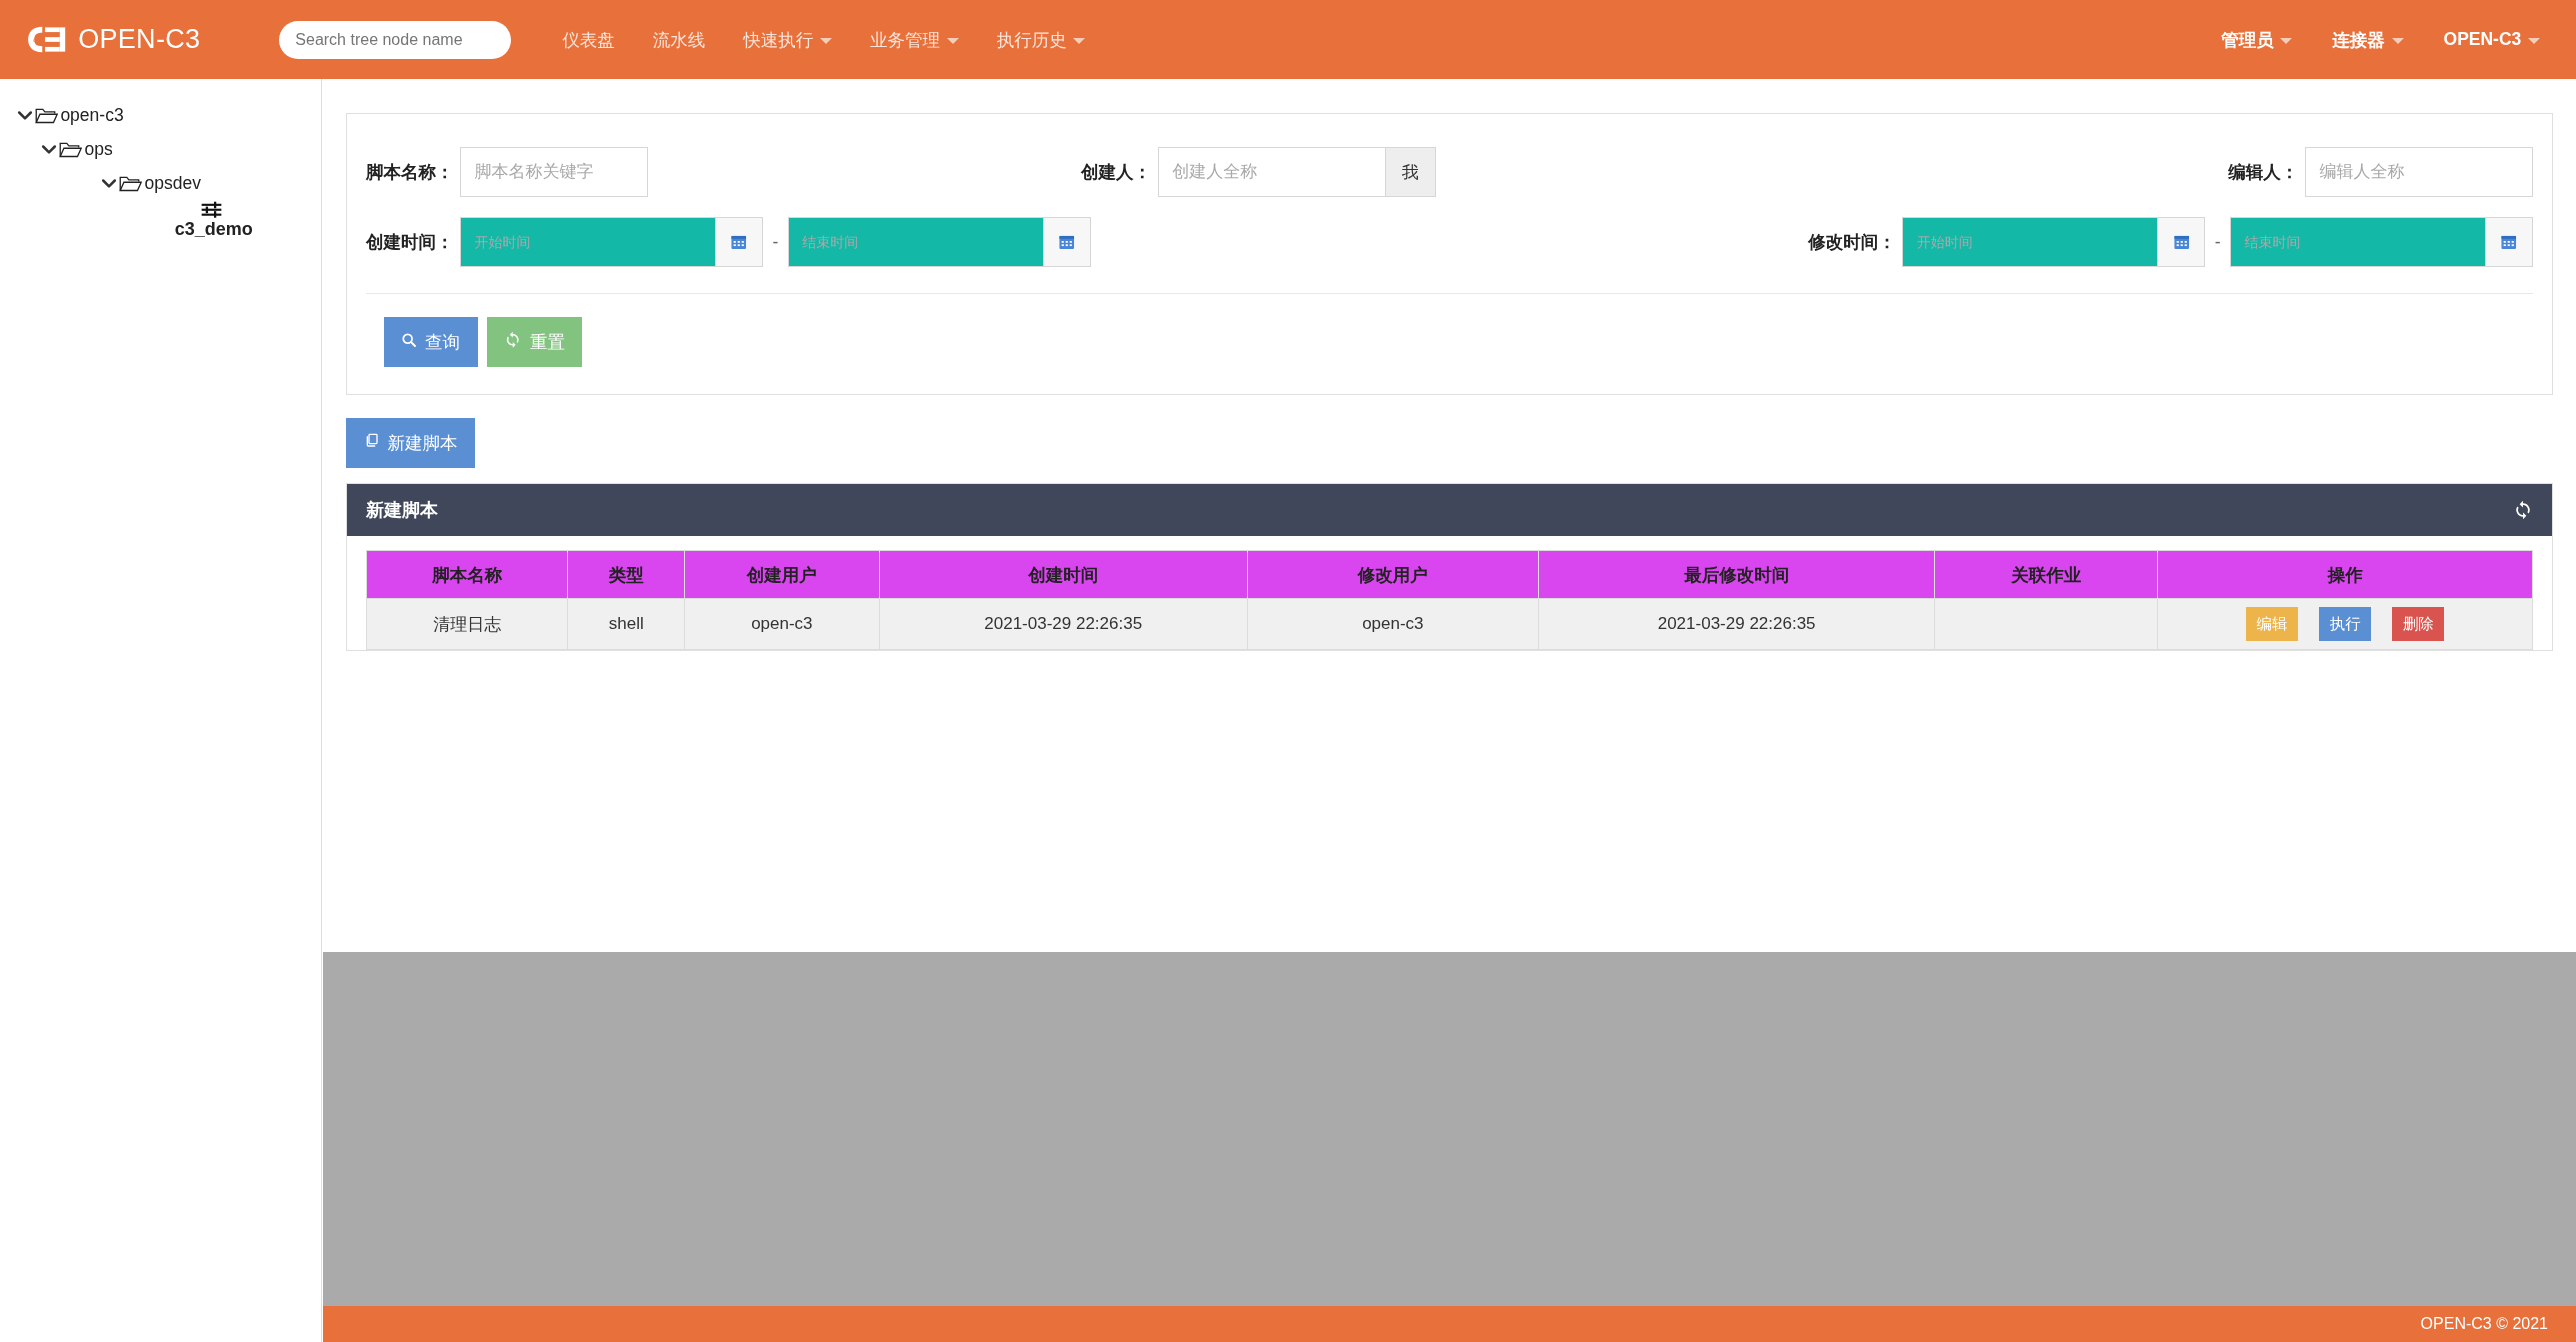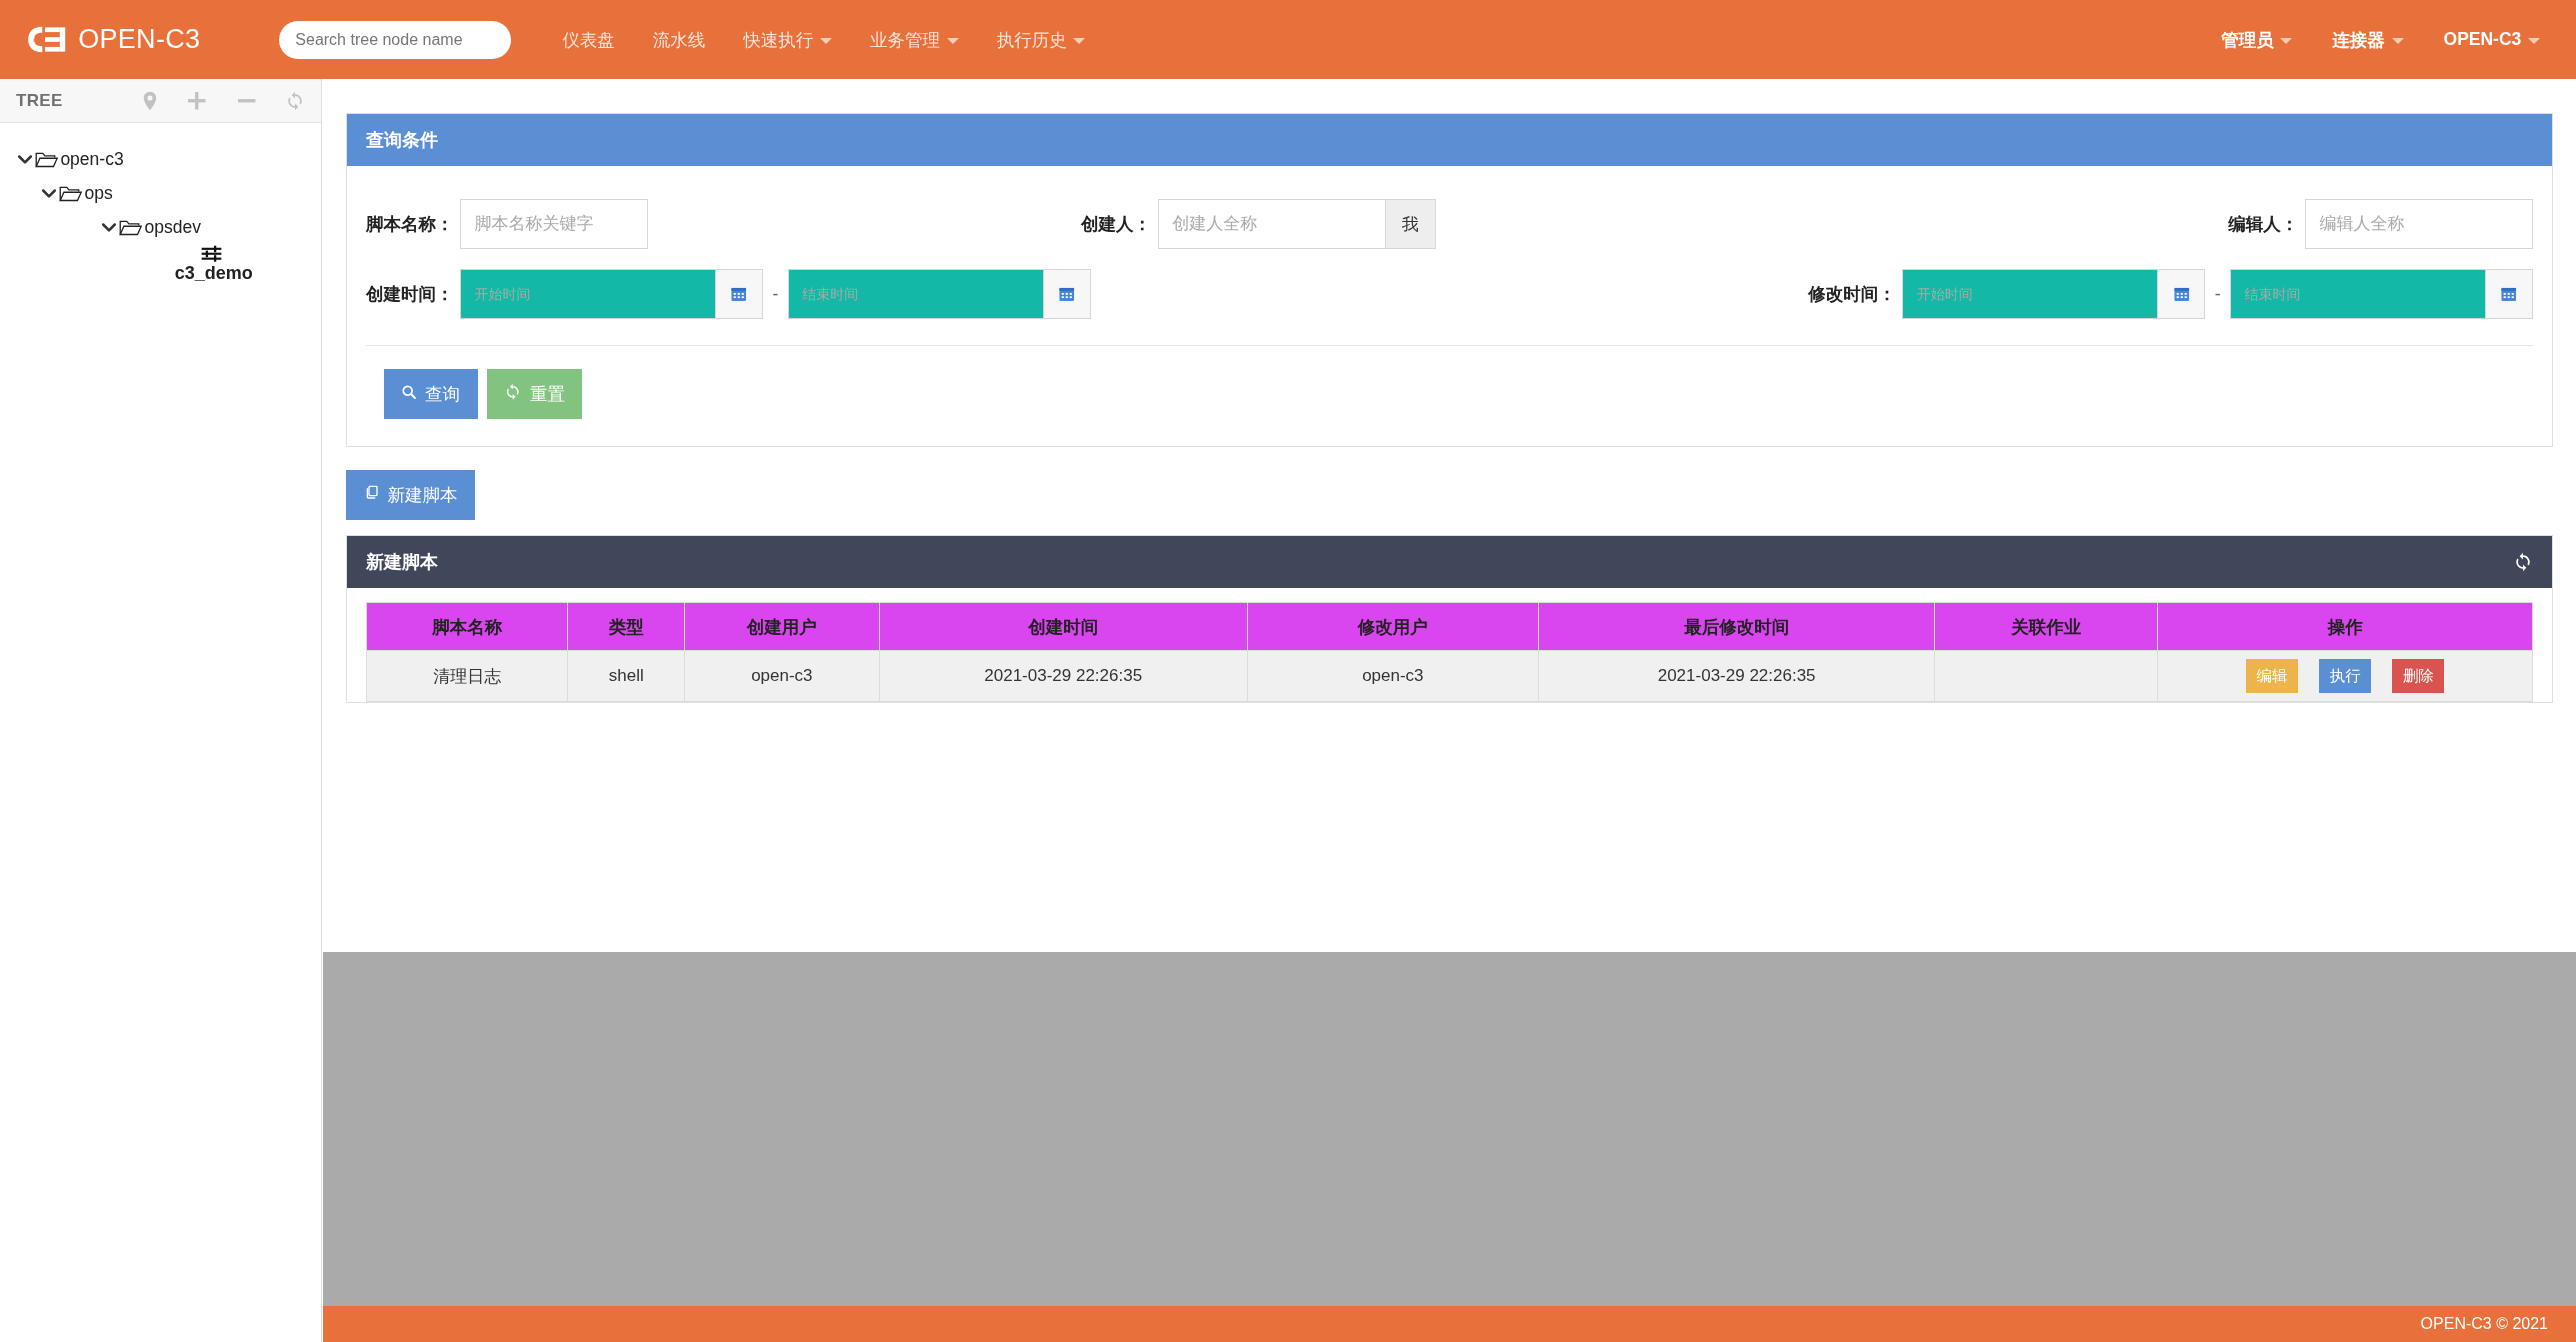--- a/index.html
+++ b/index.html
@@ -250,46 +250,20 @@
       <span class="caret"></span>
     </div>
     <div class="nav-item">
       <span>OPEN-C3</span>
       <span class="caret"></span>
     </div>
   </div>
 </div>
 
 <div class="sidebar">
-  <div class="tree-header">
-    <span class="tree-title">TREE</span>
-    <div class="tree-tools">
-      <span class="tree-tool">
-        <svg width="16" height="20" viewBox="0 0 24 30">
-            <path d="M12 1C6.8 1 2.6 5.2 2.6 10.4 2.6 17.4 12 29 12 29s9.4-11.6 9.4-18.6C21.4 5.2 17.2 1 12 1zm0 13.2a3.8 3.8 0 110-7.6 3.8 3.8 0 010 7.6z" fill="#c2c2c2"></path>
-          </svg>
-      </span>
-      <span class="tree-tool">
-        <svg width="21.5" height="21.5" viewBox="0 0 32 32">
-            <rect x="13.5" y="3" width="5" height="26" fill="#c2c2c2"></rect>
-            <rect x="3" y="13.5" width="26" height="5" fill="#c2c2c2"></rect>
-          </svg>
-      </span>
-      <span class="tree-tool">
-        <svg width="21.5" height="21.5" viewBox="0 0 32 32">
-            <rect x="3" y="13.5" width="26" height="5" fill="#c2c2c2"></rect>
-          </svg>
-      </span>
-      <span class="tree-tool">
-        <svg width="20" height="20" viewBox="0 0 24 24">
-            <path d="M12 4V1L8 5l4 4V6c3.3 0 6 2.7 6 6 0 1-.3 2-.7 2.8l1.5 1.5A8 8 0 0012 4zm0 14c-3.3 0-6-2.7-6-6 0-1 .3-2 .7-2.8L5.2 7.7A8 8 0 0012 20v3l4-4-4-4v3z" fill="#c2c2c2"></path>
-          </svg>
-      </span>
-    </div>
-  </div>
 
   <div class="tree-body">
 
     <div class="tree-row" style="padding-left:14.8px;">
       <svg class="tw-chevron" viewBox="0 0 24 24">
           <path d="M5 9l7 7 7-7" stroke="#333" stroke-width="3" fill="none" stroke-linecap="round" stroke-linejoin="round"></path>
         </svg>
       <svg class="tw-folder" viewBox="0 0 28 22">
           <path d="M1.5 19.5V3.5h8l2.5 3h12v2" stroke="#222" stroke-width="1.6" fill="none"></path>
           <path d="M1.5 19.5l4.5-10h21l-4.5 10z" stroke="#222" stroke-width="1.6" fill="none"></path>
@@ -330,23 +304,20 @@
       </svg>
       <span class="tree-label leaf">c3_demo</span>
     </div>
   </div>
 </div>
 
 <div class="main">
   <div class="content-white">
 
     <div class="panel">
-      <div class="panel-head-blue">
-        <span>查询条件</span>
-      </div>
       <div class="panel-body">
 
         <div class="form-row">
           <div class="field-group" style="width:33%;">
             <span class="field-label">脚本名称：</span>
             <input class="tf" style="width: 188px;" type="text" placeholder="脚本名称关键字">
           </div>
           <div class="field-group" style="width:33%;">
             <span class="field-label">创建人：</span>
             <input class="tf" style="width: 228px;" type="text" placeholder="创建人全称">

